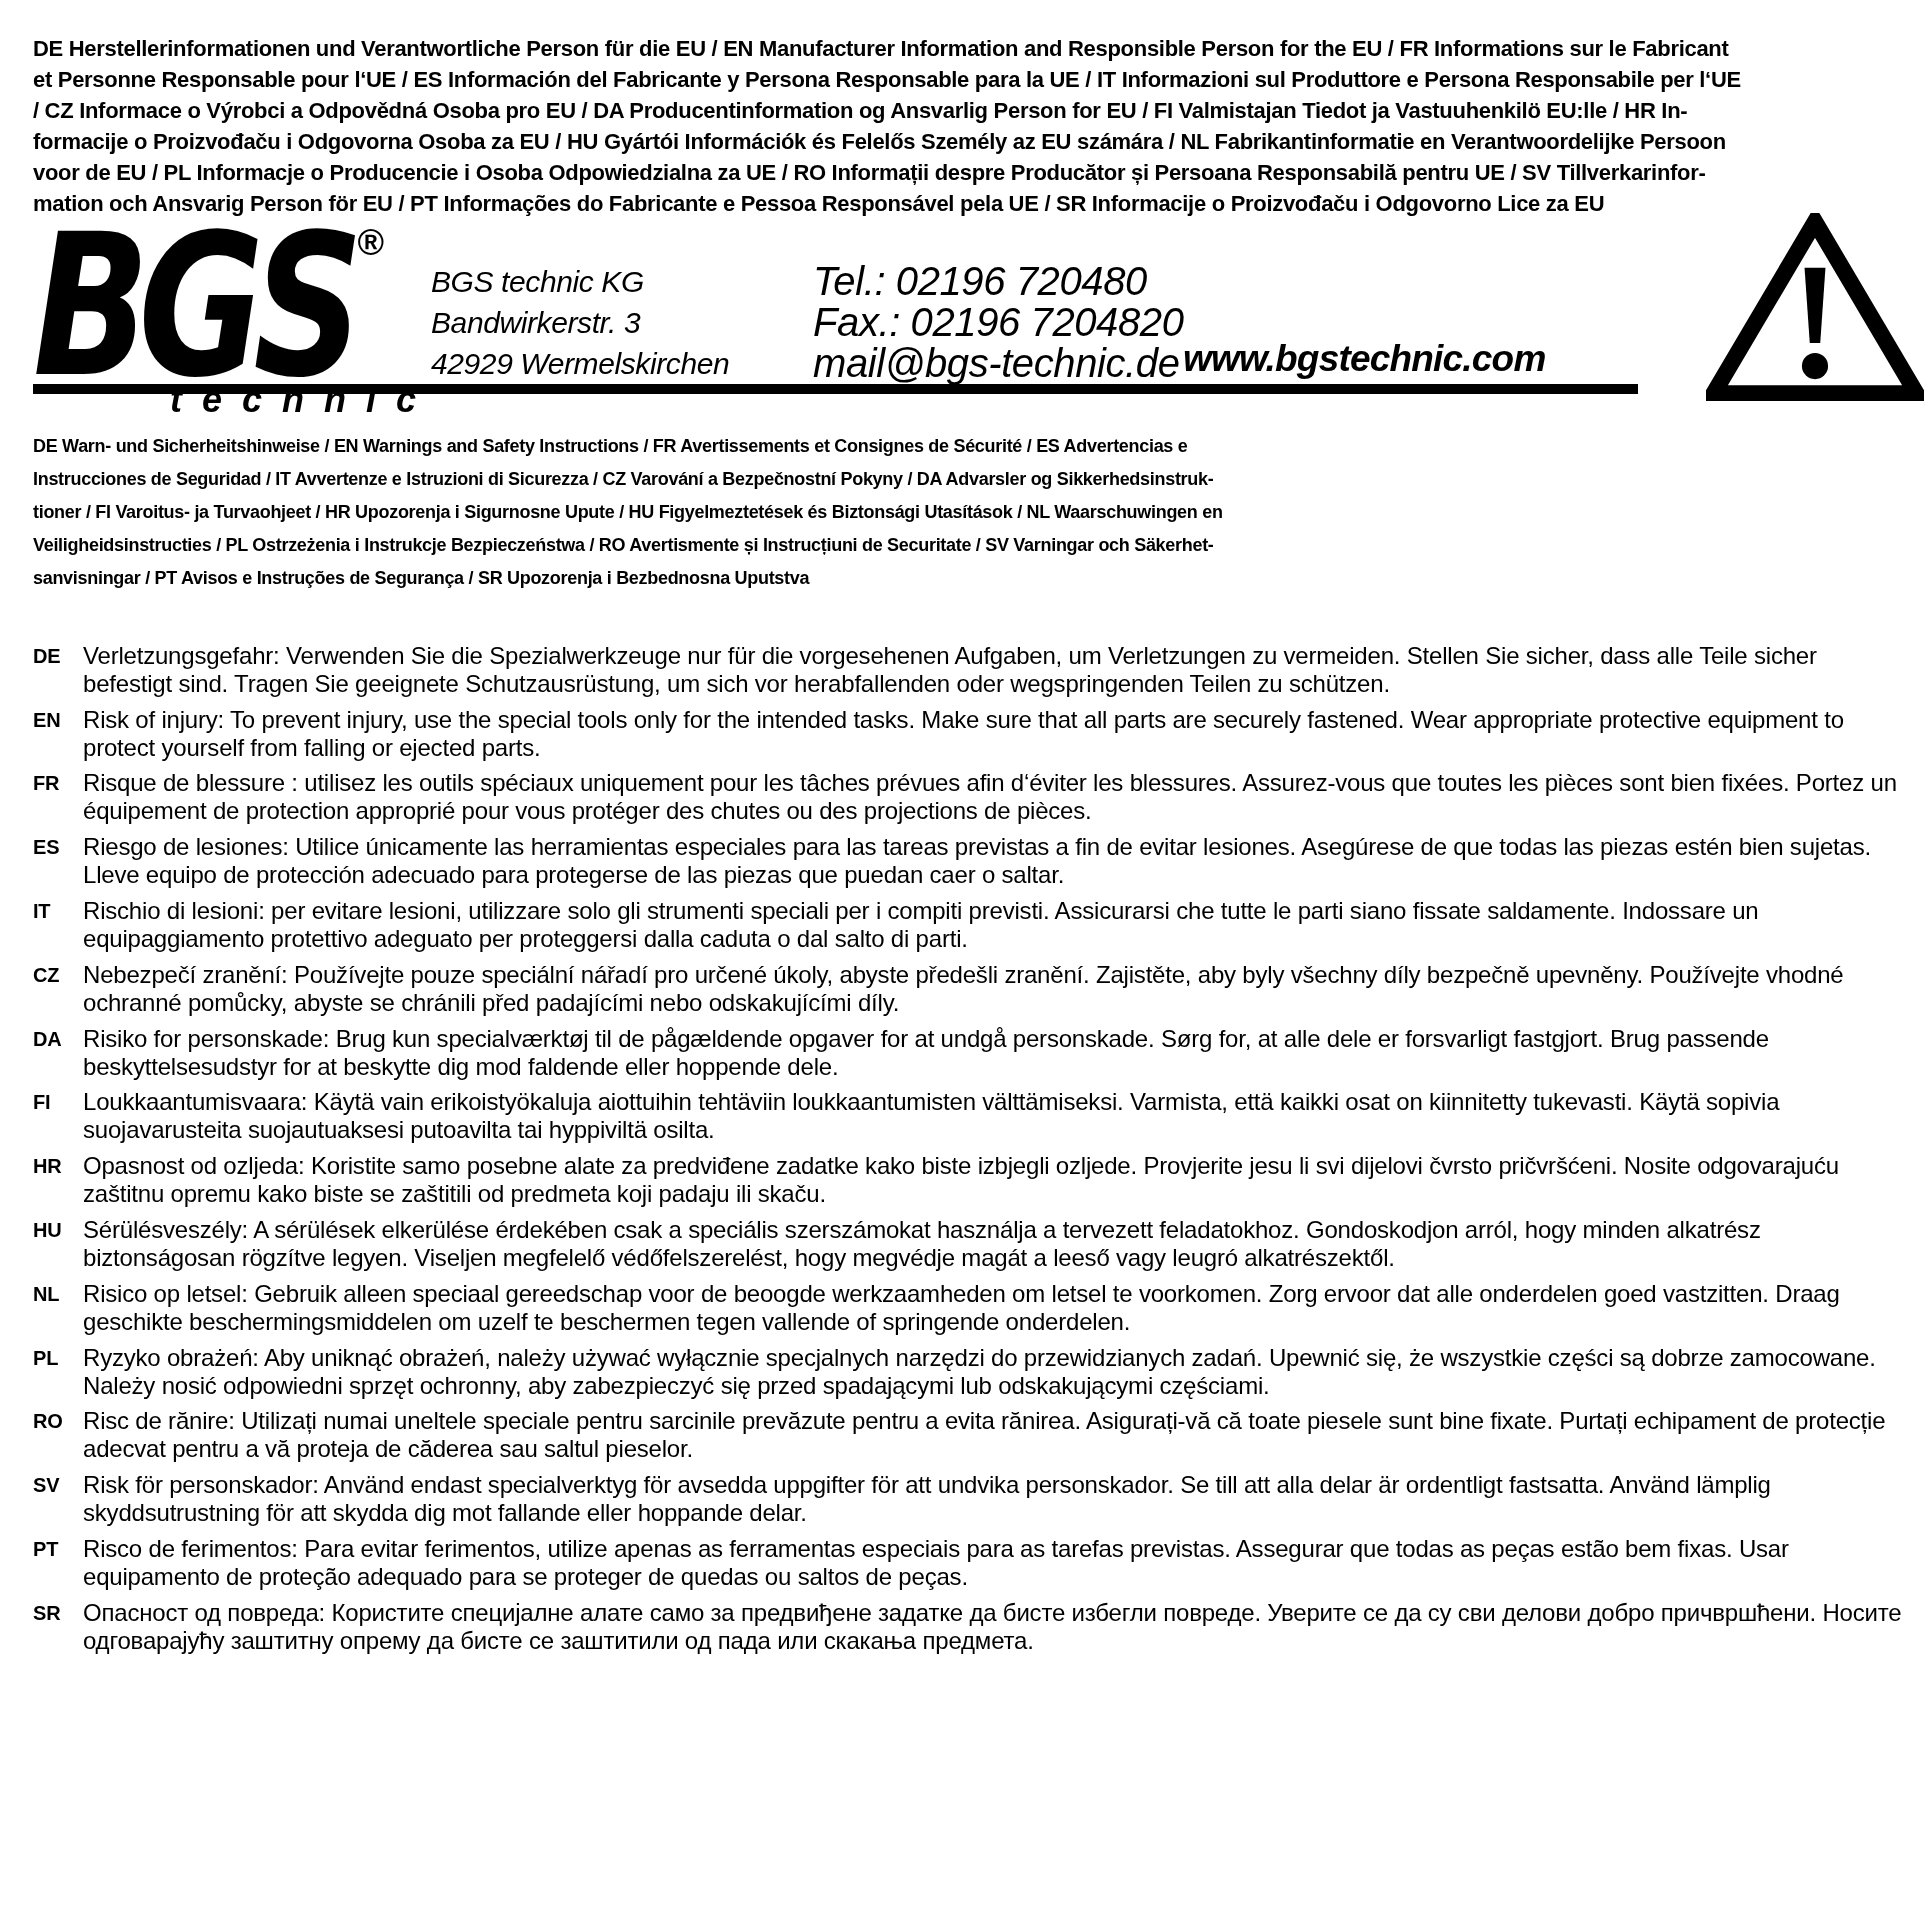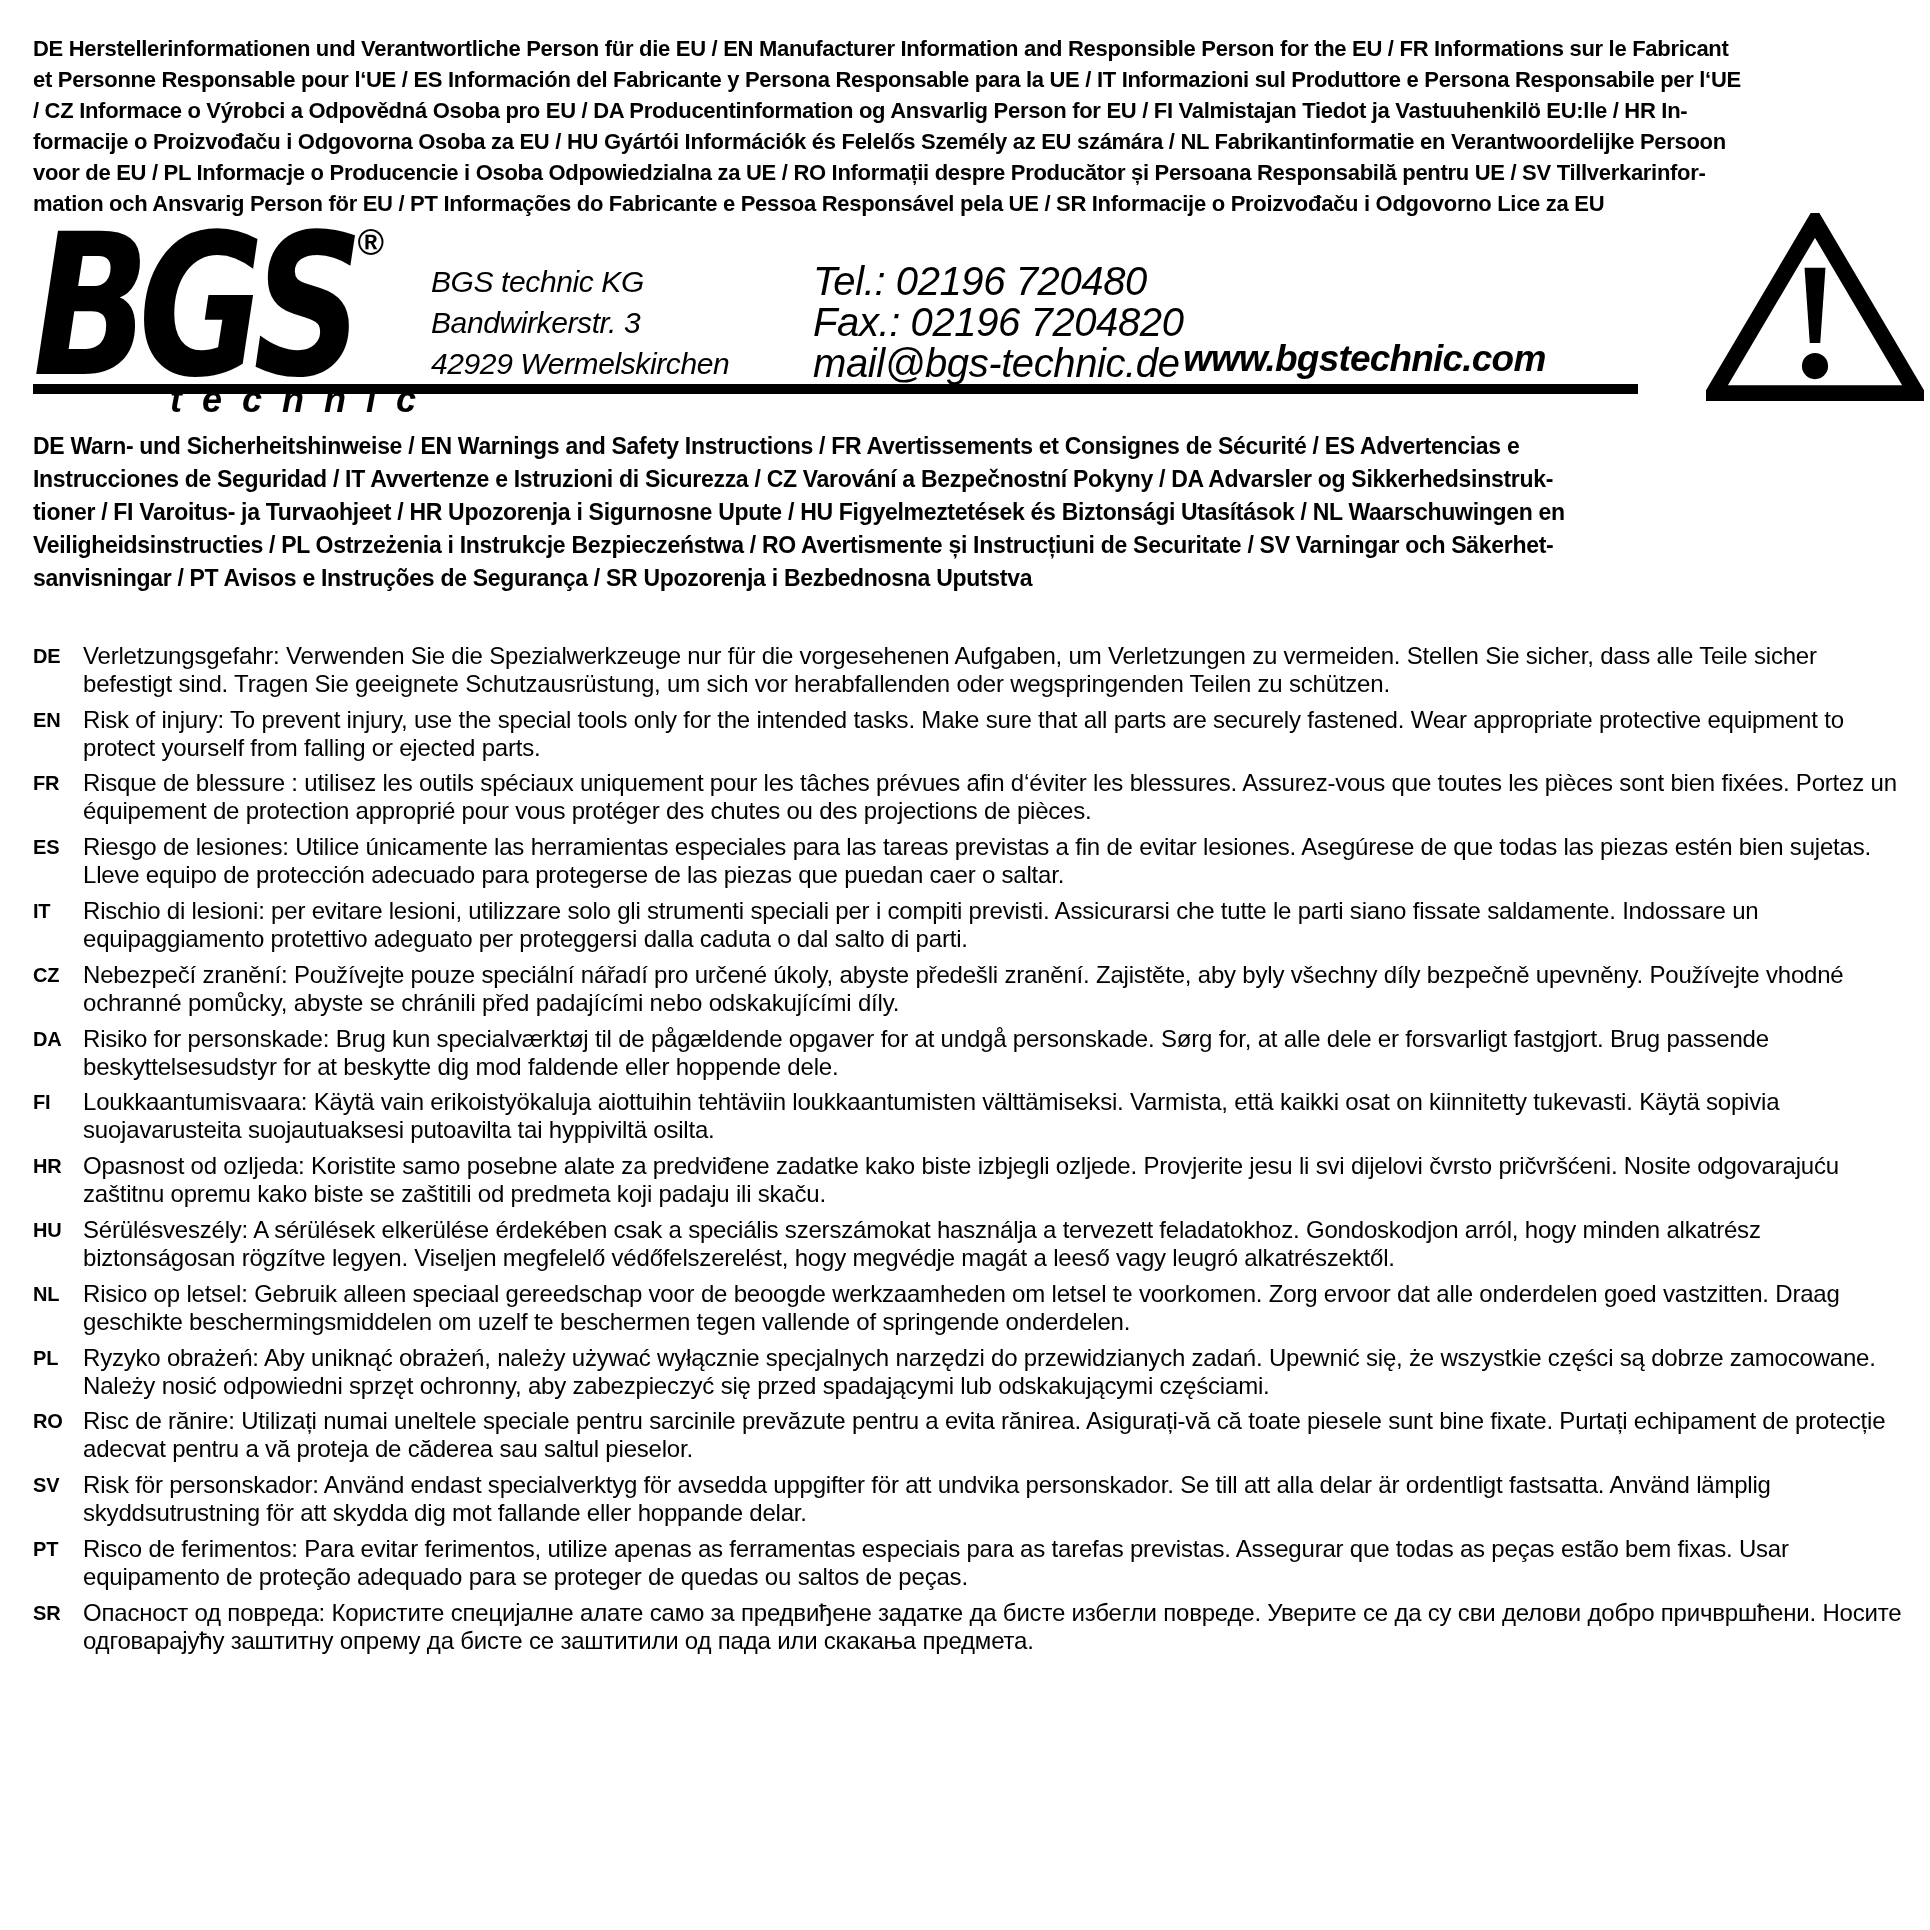--- a/index.html
+++ b/index.html
@@ -110,21 +110,21 @@
     margin-top: 3.1px;
     width: 1605px;
     height: 10px;
     background: #000;
   }
 
   
   .section-header {
     margin-top: 36px;
     font-weight: bold;
-    font-size: 23px;
+    font-size: 18px;
     line-height: 33px;
     letter-spacing: -0.3px;
   }
   .section-header .hline { white-space: nowrap; }
 
   
   .notes {
     margin-top: 47px;
   }
   .note-row {

